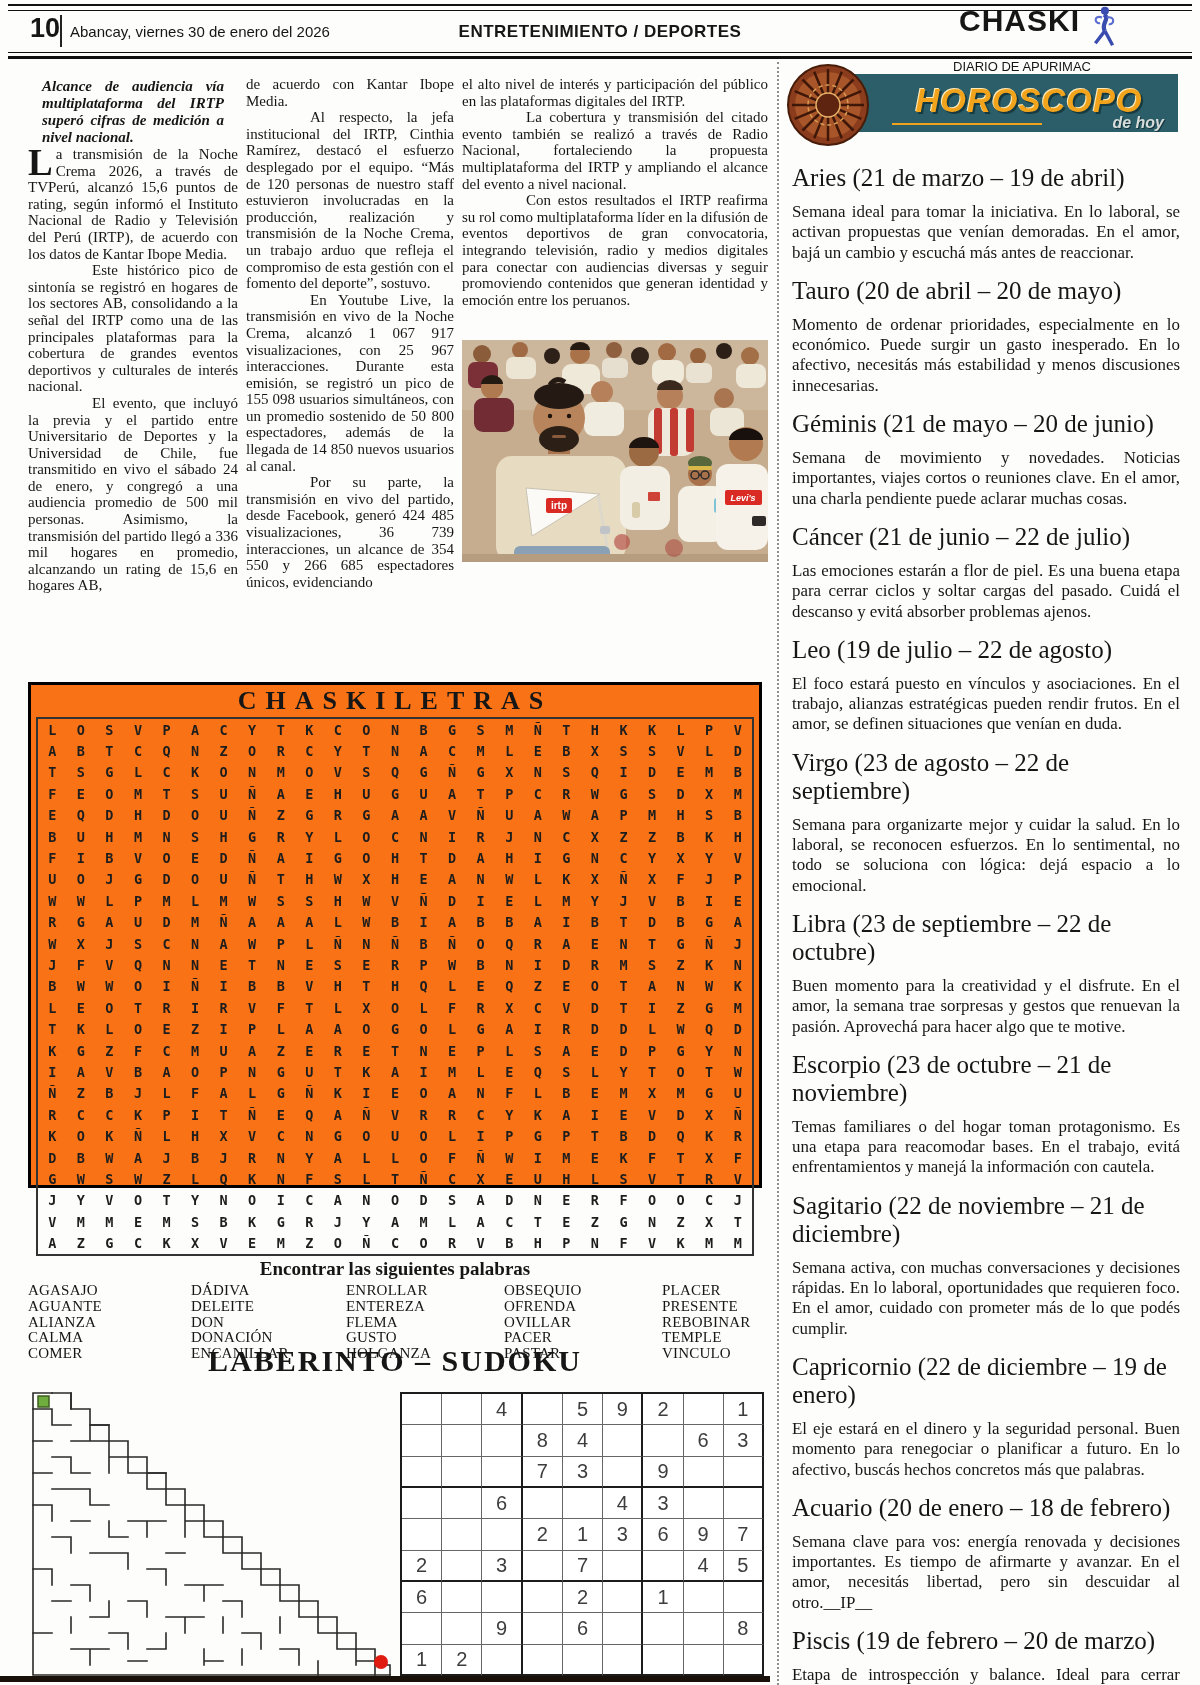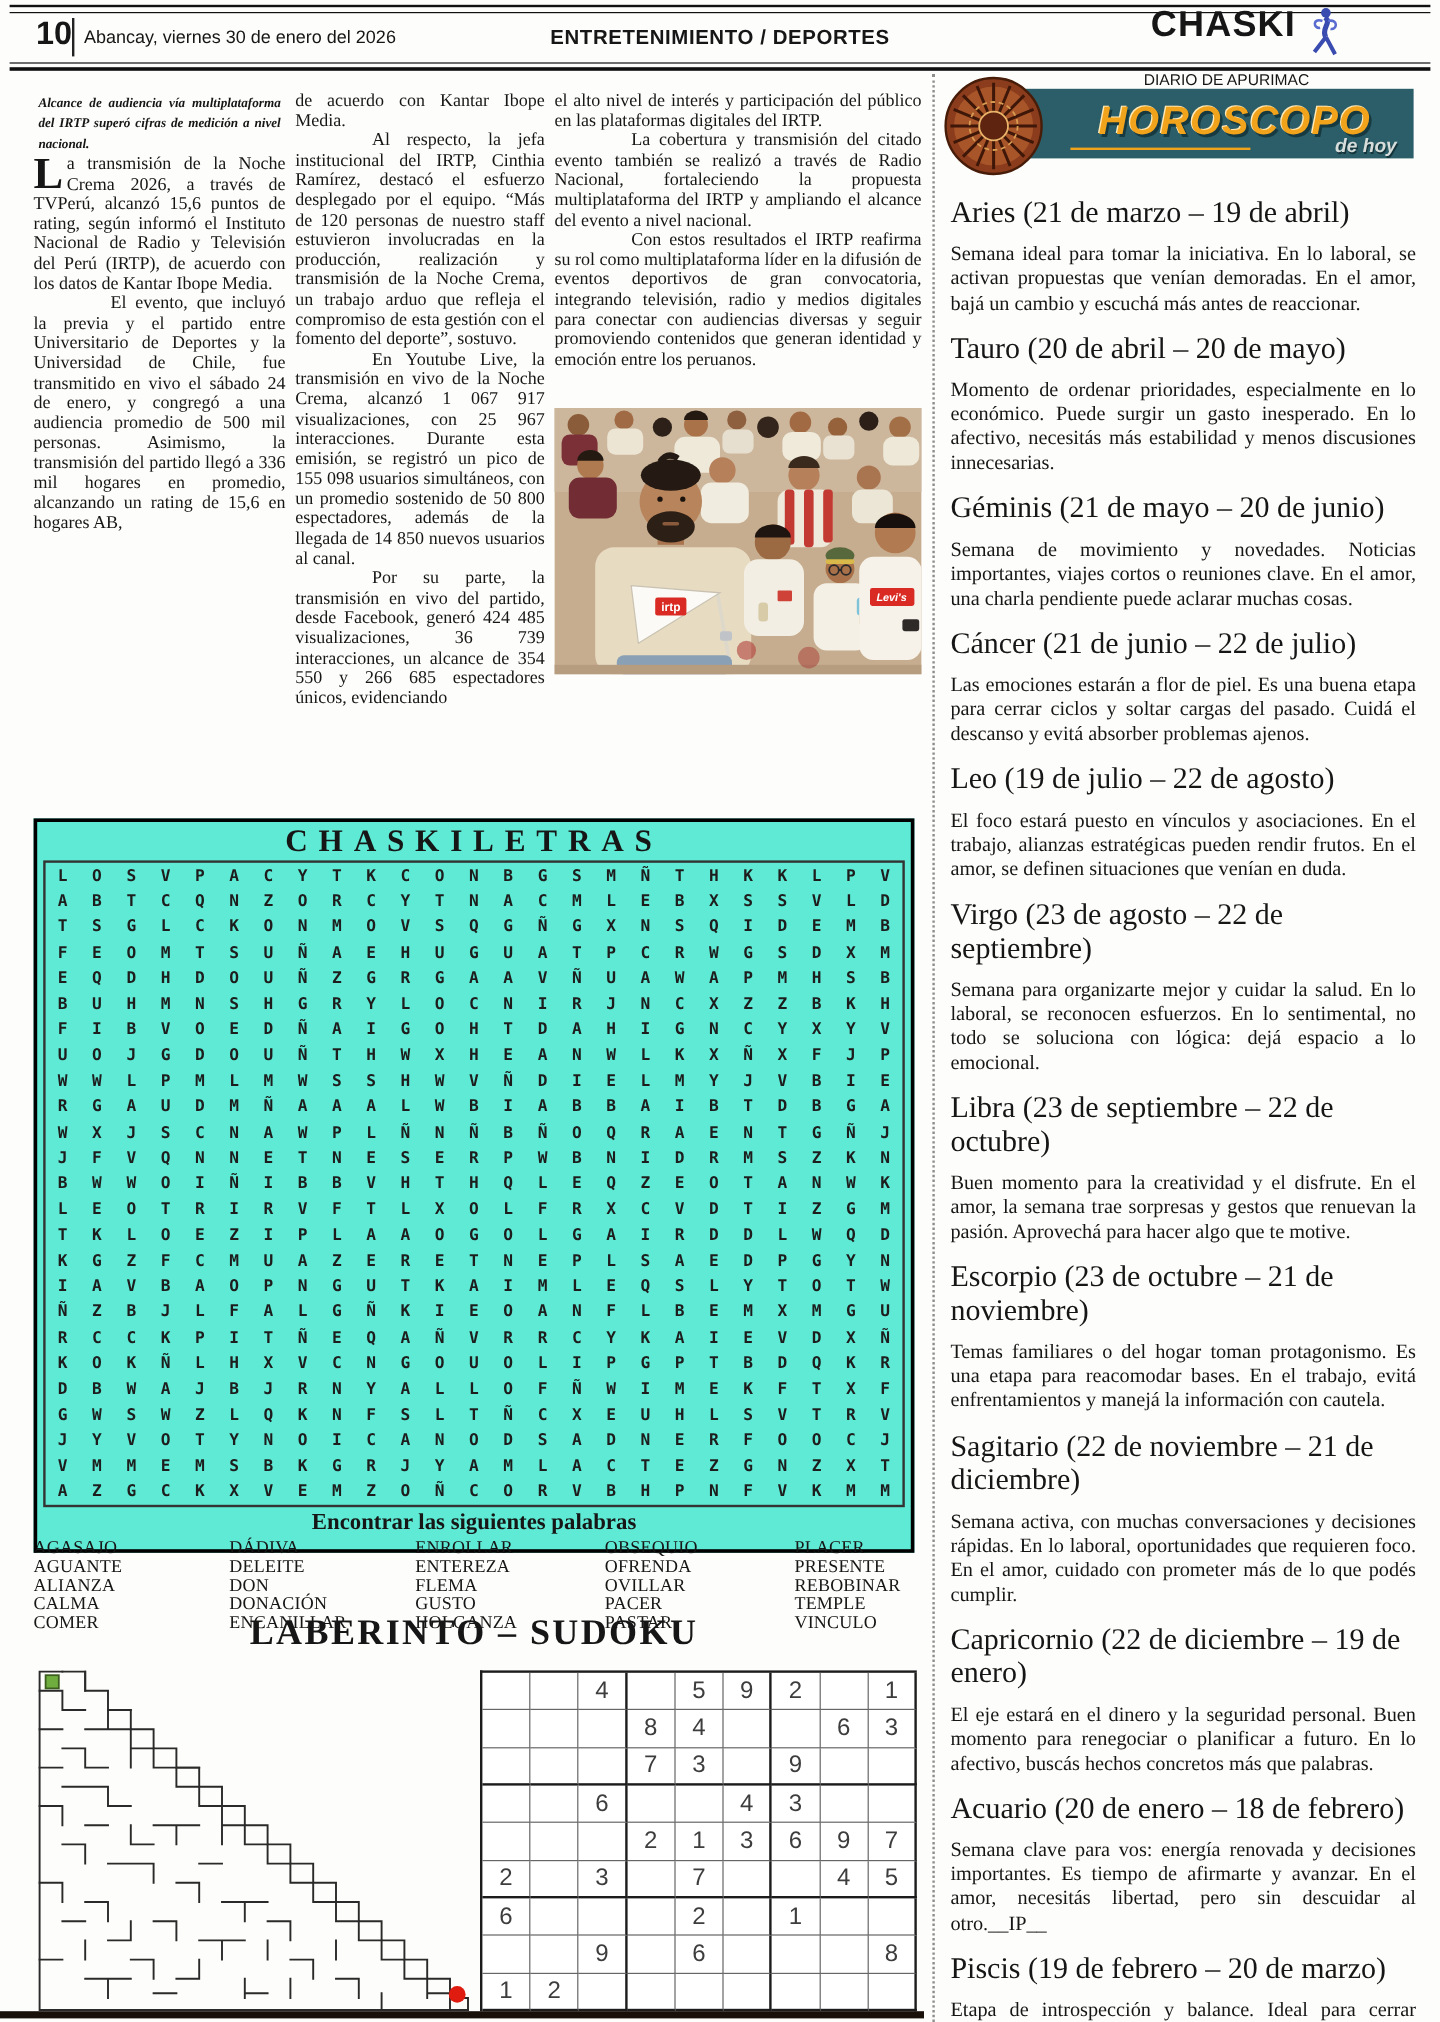--- a/index.html
+++ b/index.html
@@ -24,29 +24,29 @@
   .dancer{position:absolute;left:1088px;top:5px;}
 
   
   .leftcol{position:absolute;left:28px;top:66px;width:740px;}
   .headline{margin:6px auto 0;max-width:720px;text-align:center;
             font-family:"Liberation Sans",sans-serif;font-weight:bold;font-size:30px;line-height:35px;color:#0d0d0d;}
   .cols{display:flex;margin-top:10px;}
   .c1{width:210px;margin-right:8px;}
   .c2{width:208px;margin-right:8px;}
   .c3{width:306px;}
-  .lede{margin:2px 4px 0;font-weight:bold;font-style:italic;font-size:11px;line-height:17px;text-align:justify;}
+  .lede{margin:2px 14px 0;font-weight:bold;font-style:italic;font-size:15px;line-height:17px;text-align:justify;}
   .bp{margin:0;font-size:15px;line-height:16.6px;text-align:justify;}
   .bp.ind{text-indent:64px;}
   .dropcap{float:left;font-size:37px;line-height:30px;padding:2px 3px 0 0;font-weight:bold;}
   .photo{display:block;margin-top:32px;}
 
   
-  .wsbox{position:absolute;left:28px;top:682px;width:734px;height:612px;border:3px solid #000;
-         box-sizing:border-box;background:#5eead4;}
+  .wsbox{position:absolute;left:28px;top:682px;width:734px;height:506px;border:3px solid #000;
+         box-sizing:border-box;background:#f97316;}
   .wstitle{margin:2px 0 0;text-align:center;font-size:26px;font-weight:bold;letter-spacing:9px;line-height:28px;}
   .wsgrid{width:714px;margin:2px auto 0;border:2px solid #333;display:grid;
           grid-template-columns:repeat(25,1fr);grid-auto-rows:21.4px;}
   .wsc{display:flex;align-items:center;justify-content:center;
        font-family:"DejaVu Sans Mono",monospace;font-weight:bold;font-size:13.5px;color:#1d1d1d;}
 
   
   .wlist{position:absolute;left:28px;top:1258px;width:734px;overflow:hidden;}
   .wltitle{margin:0;text-align:center;font-size:19px;font-weight:bold;}
   .wlcols{display:flex;margin-top:3px;}
@@ -110,20 +110,21 @@
 
 <div class="rule mid1"></div>
 <div class="rule mid2"></div>
 
 <main class="leftcol">
   <div class="cols">
     <div class="c c1">
       <p class="lede">Alcance de audiencia vía multiplataforma del IRTP superó cifras de medición a nivel nacional.</p>
       <p class="bp"><span class="dropcap">L</span><span>a transmisión de la Noche Crema 2026, a través de TVPerú, alcanzó 15,6 puntos de rating, según informó el Instituto Nacional de Radio y Televisión del Perú (IRTP), de acuerdo con los datos de Kantar Ibope Media.</span></p>
       <div>
+          <p class="bp ind">Este histórico pico de sintonía se registró en hogares de los sectores AB, consolidando a la señal del IRTP como una de las principales plataformas para la cobertura de grandes eventos deportivos y culturales de interés nacional.</p>
           <p class="bp ind">El evento, que incluyó la previa y el partido entre Universitario de Deportes y la Universidad de Chile, fue transmitido en vivo el sábado 24 de enero, y congregó a una audiencia promedio de 500 mil personas. Asimismo, la transmisión del partido llegó a 336 mil hogares en promedio, alcanzando un rating de 15,6 en hogares AB,</p>
         </div>
     </div>
     <div class="c c2">
       <div>
           <p class="bp">de acuerdo con Kantar Ibope Media.</p>
           <p class="bp ind">Al respecto, la jefa institucional del IRTP, Cinthia Ramírez, destacó el esfuerzo desplegado por el equipo. “Más de 120 personas de nuestro staff estuvieron involucradas en la producción, realización y transmisión de la Noche Crema, un trabajo arduo que refleja el compromiso de esta gestión con el fomento del deporte”, sostuvo.</p>
           <p class="bp ind">En Youtube Live, la transmisión en vivo de la Noche Crema, alcanzó 1 067 917 visualizaciones, con 25 967 interacciones. Durante esta emisión, se registró un pico de 155 098 usuarios simultáneos, con un promedio sostenido de 50 800 espectadores, además de la llegada de 14 850 nuevos usuarios al canal.</p>
           <p class="bp ind">Por su parte, la transmisión en vivo del partido, desde Facebook, generó 424 485 visualizaciones, 36 739 interacciones, un alcance de 354 550 y 266 685 espectadores únicos, evidenciando</p>
         </div>

